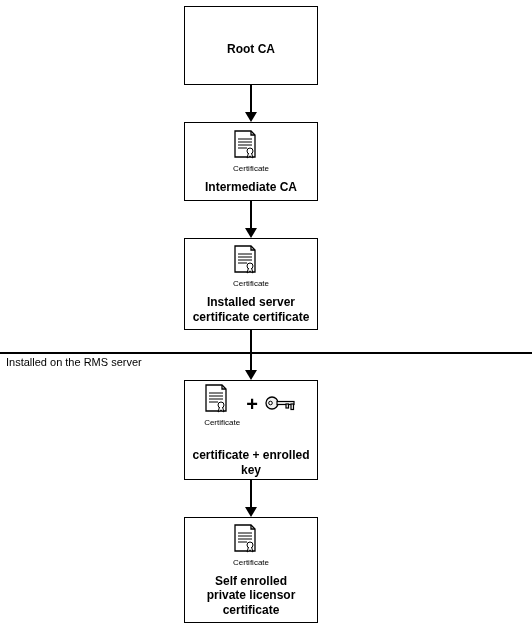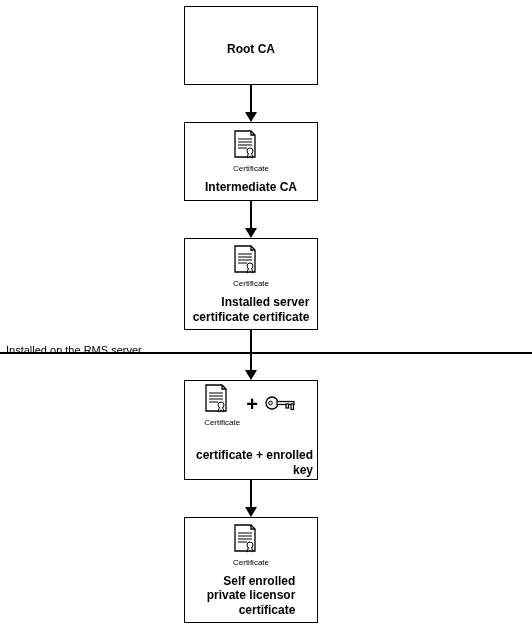--- a/index.html
+++ b/index.html
@@ -28,21 +28,21 @@
   .box .icons {
     display: flex;
     flex-direction: row;
     align-items: center;
     justify-content: center;
     gap: 6px;
   }
   .box .title {
     font-weight: bold;
     font-size: 12px;
-    text-align: right;
+    text-align: center;
     line-height: 1.2;
     margin-top: 7px;
   }
   .cert-label {
     font-size: 8px;
     text-align: center;
     margin-top: 1px;
   }
   .arrow {
     position: absolute;
@@ -135,21 +135,21 @@
     </div>
   </div>
 
   <div class="arrow" style="left:245px; top:330px;">
     <div class="shaft" style="height:40px;"></div>
     <div class="head"></div>
   </div>
 
   <div class="hline" style="left:0px; top:352px; width:532px;"></div>
 
-  <div class="side-label" style="left:6px; top:344px;">Installed on the RMS server</div>
+  <div class="side-label" style="left:6px; top:356px;">Installed on the RMS server</div>
 
   <div class="box" style="left:184px; top:380px; width:134px; height:100px;">
     <div class="icons">
       <div>
         <svg width="24" height="30" viewBox="0 0 24 30">
           <path d="M2 2 L18 2 L22 6 L22 28 L2 28 Z" fill="#fff" stroke="#000" stroke-width="1.3"></path>
           <path d="M18 2 L18 6 L22 6" fill="none" stroke="#000" stroke-width="1.3"></path>
           <line x1="5" y1="10" x2="19" y2="10" stroke="#000" stroke-width="1"></line>
           <line x1="5" y1="13" x2="19" y2="13" stroke="#000" stroke-width="1"></line>
           <line x1="5" y1="16" x2="19" y2="16" stroke="#000" stroke-width="1"></line>

